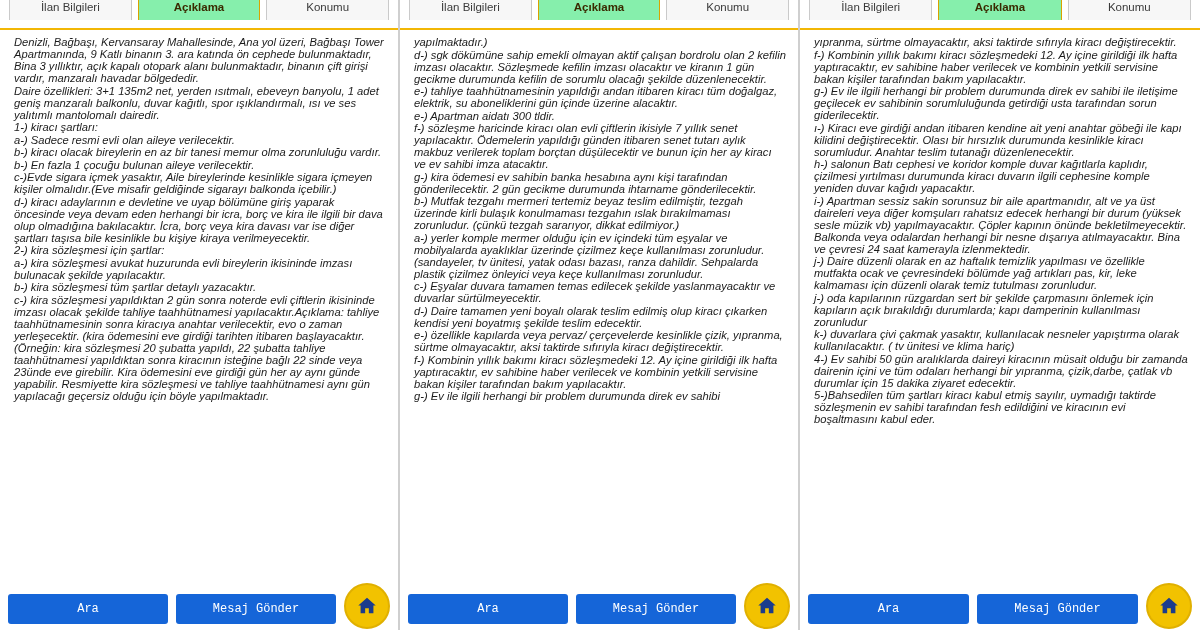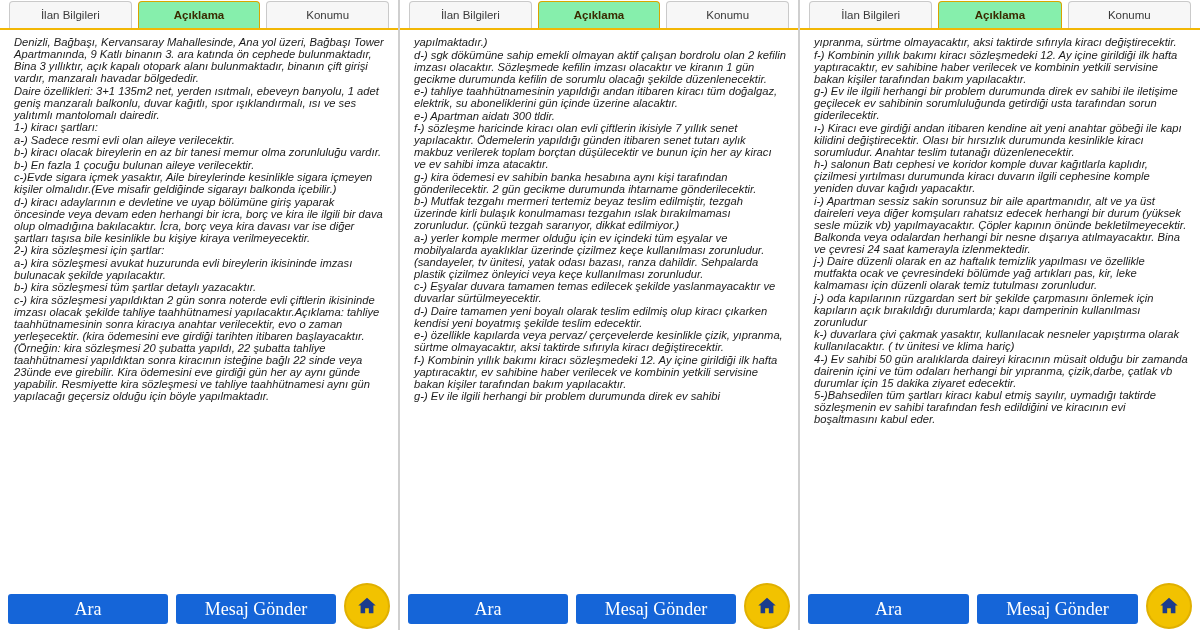--- a/index.html
+++ b/index.html
@@ -27,21 +27,21 @@
     border-right: 2px solid #cfcfcf;
     overflow: hidden;
   }
   .panel:last-child { border-right: none; }
 
   
   .tabbar {
     display: flex;
     align-items: flex-end;
     height: 30px;
-    padding: 0 6px;
+    padding: 8px 6px;
     box-sizing: border-box;
     background: #ffffff;
     border-bottom: 2px solid #f2b705;
   }
   .tab {
     flex: 1;
     margin: 0 3px;
     height: 26px;
     line-height: 26px;
     text-align: center;
@@ -95,27 +95,27 @@
     padding: 0 8px;
     box-sizing: border-box;
     background: #ffffff;
   }
   .btn {
     flex: 1;
     height: 30px;
     margin-right: 8px;
     background: #1565d8;
     color: #ffffff;
-    font-size: 18px;
+    font-size: 12px;
     border: none;
     border-radius: 3px;
     display: flex;
     align-items: center;
     justify-content: center;
-    font-family: Liberation Serif, serif;
+    font-family: Liberation Mono, monospace;
     cursor: pointer;
   }
   .home-btn {
     width: 42px;
     height: 42px;
     min-width: 42px;
     border-radius: 50%;
     background: #f2c200;
     border: 2px solid #e0b000;
     display: flex;

